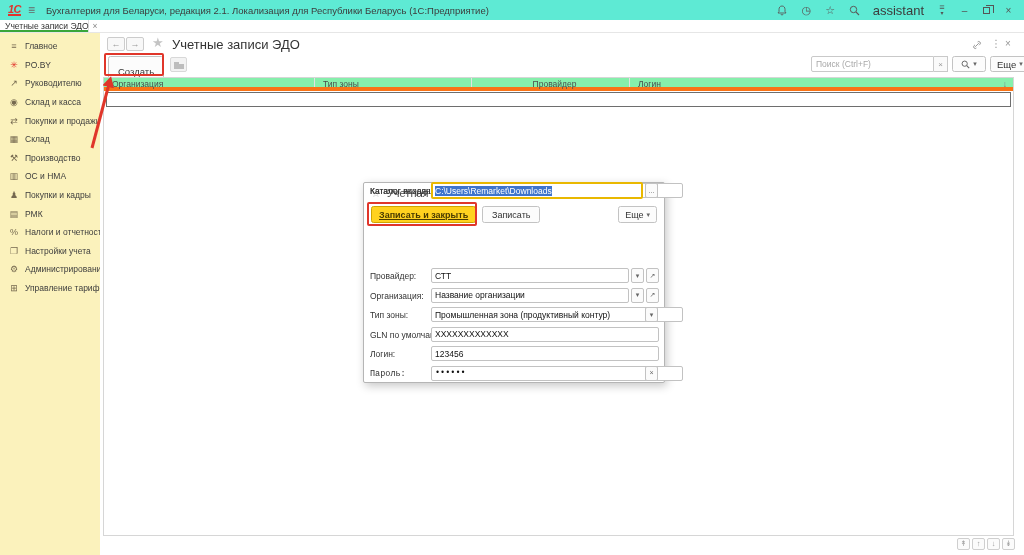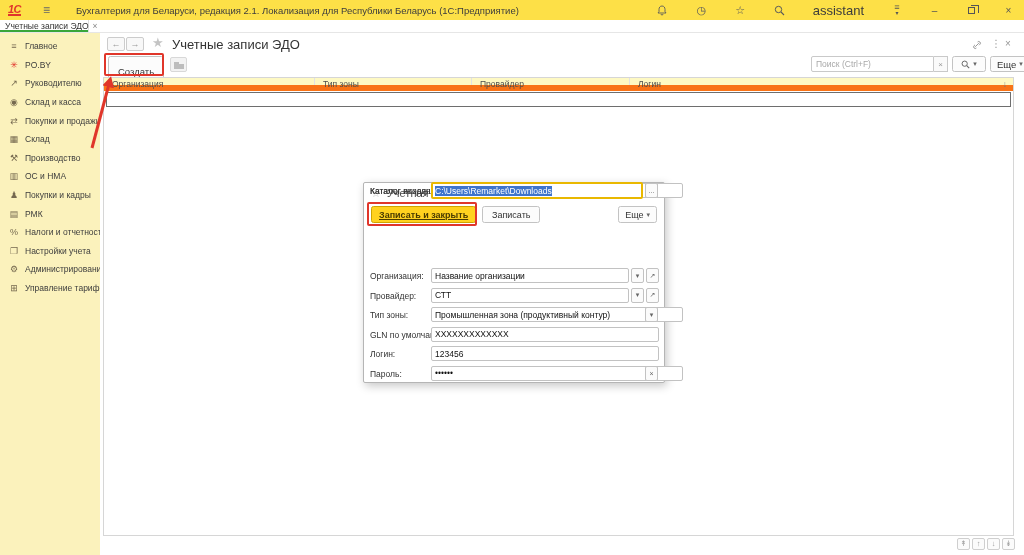--- a/index.html
+++ b/index.html
@@ -2,21 +2,21 @@
 <html><head>
 <meta charset="utf-8">
 <style>
   * { box-sizing: border-box; margin: 0; padding: 0; }
   html,body { width:1024px; height:555px; }
   body { position:relative; overflow:hidden; background:#fff;
          font-family:"Liberation Sans", sans-serif; color:#333; }
 
   
   .topbar { position:absolute; top:0; left:0; width:1024px; height:20px;
-            background:#fde047; display:flex; align-items:center; padding:0 8px; gap:22px; }
+            background:#5eead4; display:flex; align-items:center; padding:0 8px; gap:7px; }
   .logo { color:#e0332c; font-weight:700; font-style:italic; font-size:11px;
           line-height:10px; border-bottom:2px solid #e0332c; letter-spacing:-0.5px; }
   .hamburger { color:#666; font-size:12px; line-height:12px; }
   .win-title { font-size:9.5px; color:#3c3c3c; margin-left:4px; white-space:nowrap; }
   .tb-spacer { flex:1; }
   .tb-icon { color:#5a5a5a; font-size:11px; width:17px; text-align:center; line-height:11px; }
   .tb-icon svg { display:block; margin:0 auto; }
   .assistant { font-size:13px; color:#3c3c3c; margin:9px 3px; }
   .tools-icon { display:flex; flex-direction:column; align-items:center; width:16px; }
   .tools-icon .t1 { font-size:9px; line-height:7px; color:#555; }
@@ -67,26 +67,26 @@
   .search-input::placeholder { color:#a8a8a8; }
   .search-clear { width:14px; border:1px solid #c9c9c9; border-left:none; background:#fafafa;
                   color:#999; font-size:8px; display:flex; align-items:center; justify-content:center; }
   #btn-q { position:absolute; left:852px; top:23px; width:34px; height:16px; gap:3px; }
   #btn-more-main { position:absolute; left:890px; top:23px; height:16px; padding:0 6px; gap:3px; }
   .caret { font-size:7px; color:#666; }
 
   
   .list { position:absolute; left:3px; top:44px; width:911px; height:459px;
           border:1px solid #d6d6d6; }
-  .list-head { height:13px; background:#fef9c3; border-bottom:6px solid #f97316;
+  .list-head { height:13px; background:#86efac; border-bottom:4px solid #f97316;
                display:flex; font-size:8.5px; color:#4c4c4c; position:relative; }
   .col { padding:1px 0 0 8px; }
   .col:nth-child(1) { width:210px; }
   .col:nth-child(2) { width:157px; border-left:1px solid #e2e2e2; }
-  .col:nth-child(3) { width:158px; border-left:1px solid #e2e2e2; }
+  .col:nth-child(3) { width:158px; border-left:1px solid #e2e2e2;text-align:center; }
   .col:nth-child(4) { flex:1; border-left:1px solid #e2e2e2; }
   .sort { position:absolute; right:6px; top:1px; font-size:8.5px; color:#777; }
   .sel-row { height:15px; margin:1px 2px 0 2px; border:1px solid #6e6e6e; background:#fff; }
 
   .list-nav { position:absolute; right:9px; top:505px; display:flex; gap:2px; }
   .nav-sm { width:13px; height:12px; border:1px solid #cfcfcf; border-radius:2px; background:#fbfbfb;
             color:#9b9b9b; font-size:7.5px; line-height:10px; text-align:center; }
 
   
   .dialog { position:absolute; left:363px; top:182px; width:302px; height:201px; background:#fff;
@@ -101,21 +101,21 @@
   #btn-save-close { position:absolute; left:7px; top:23px; height:17px; padding:0 7px;
                     background:#ffd21f; border:1px solid #cfa400; border-radius:2.5px;
                     font-weight:700; font-size:9px; color:#4a3c00;text-decoration:underline; }
   #btn-save { position:absolute; left:118px; top:23px; height:17px; padding:0 9px; font-size:9px; }
   #btn-more-dlg { position:absolute; right:7px; top:23px; height:17px; padding:0 6px; font-size:9px; gap:3px; }
 
   .drow { position:absolute; left:0; width:100%; height:17px; }
   .drow:nth-of-type(1){ top:46px; } .drow:nth-of-type(2){ top:65.5px; }
   .drow:nth-of-type(3){ top:85px; } .drow:nth-of-type(4){ top:104.5px; }
   .drow:nth-of-type(5){ top:124px; } .drow:nth-of-type(6){ top:143.5px; }
-  .drow:nth-of-type(7){ top:163px; } .drow:nth-of-type(8){ top:182.5px; }
+  .drow:nth-of-type(7){ top:163px; } .drow:nth-of-type(8){ top:182.5px;font-family:Liberation Mono, monospace; }
   .dlabel { position:absolute; left:6px; top:3px; font-size:8.5px; color:#333; white-space:nowrap; }
   .dinput { position:absolute; left:67px; top:0; height:15px; border:1px solid #c2c2c2; border-radius:2px;
             font-size:8.5px; padding:0 3px; color:#111; font-family:inherit; background:#fff; outline:none; }
   .w-co { width:198px; } .w-c { width:252px; } .w-full { width:228px; }
   .mini { position:absolute; top:0; width:13px; height:15px; border:1px solid #c2c2c2; border-radius:2px;
           background:#fbfbfb; color:#666; font-size:7px; display:flex; align-items:center; justify-content:center; }
   .mini.combo-a { left:267px; } .mini.open-a { left:282px; }
   .mini.side-b { left:281px; }
   .focus-input { position:absolute; left:67px; top:-1px; width:212px; height:17px;
                  border:2px solid #e9b800; border-radius:2px; background:#fff; font-size:8.5px;
@@ -297,28 +297,28 @@
 
   <button id="btn-save-close">Записать и закрыть</button>
   <div id="ann-save"></div>
   <button class="btn" id="btn-save">Записать</button>
   <button class="btn" id="btn-more-dlg">
     <span>Еще</span>
     <span class="caret">▾</span>
   </button>
 
   <div class="drow">
+    <span class="dlabel">Провайдер:</span>
+    <input class="dinput w-co" value="СТТ" style="">
+    <span class="mini combo-a">▾</span>
+    <span class="mini open-a">↗</span>
+  </div>
+  <div class="drow">
     <span class="dlabel">Организация:</span>
     <input class="dinput w-co" value="Название организации" style="">
-    <span class="mini combo-a">▾</span>
-    <span class="mini open-a">↗</span>
-  </div>
-  <div class="drow">
-    <span class="dlabel">Провайдер:</span>
-    <input class="dinput w-co" value="СТТ" style="">
     <span class="mini combo-a">▾</span>
     <span class="mini open-a">↗</span>
   </div>
   <div class="drow">
     <span class="dlabel">Тип зоны:</span>
     <input class="dinput w-c" value="Промышленная зона (продуктивный контур)" style="">
     <span class="mini side-b">▾</span>
   </div>
   <div class="drow">
     <span class="dlabel">GLN по умолчанию:</span>

